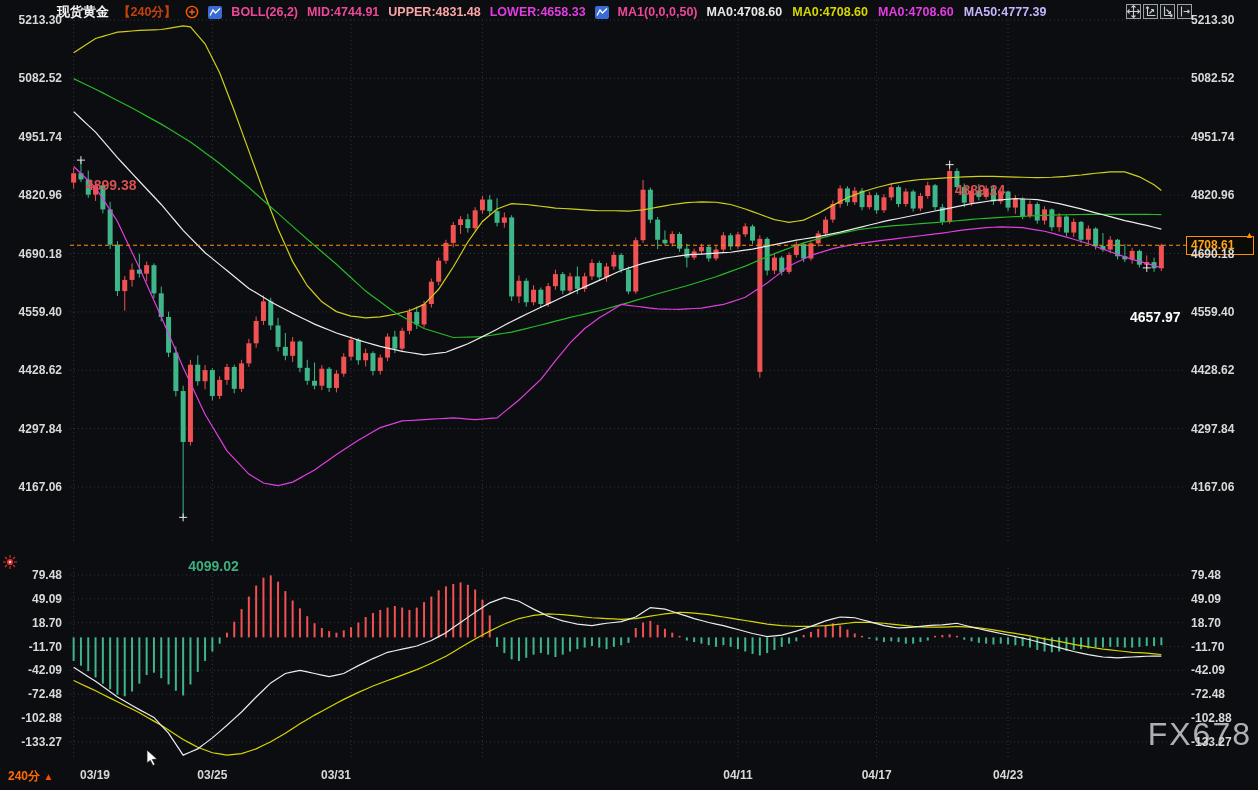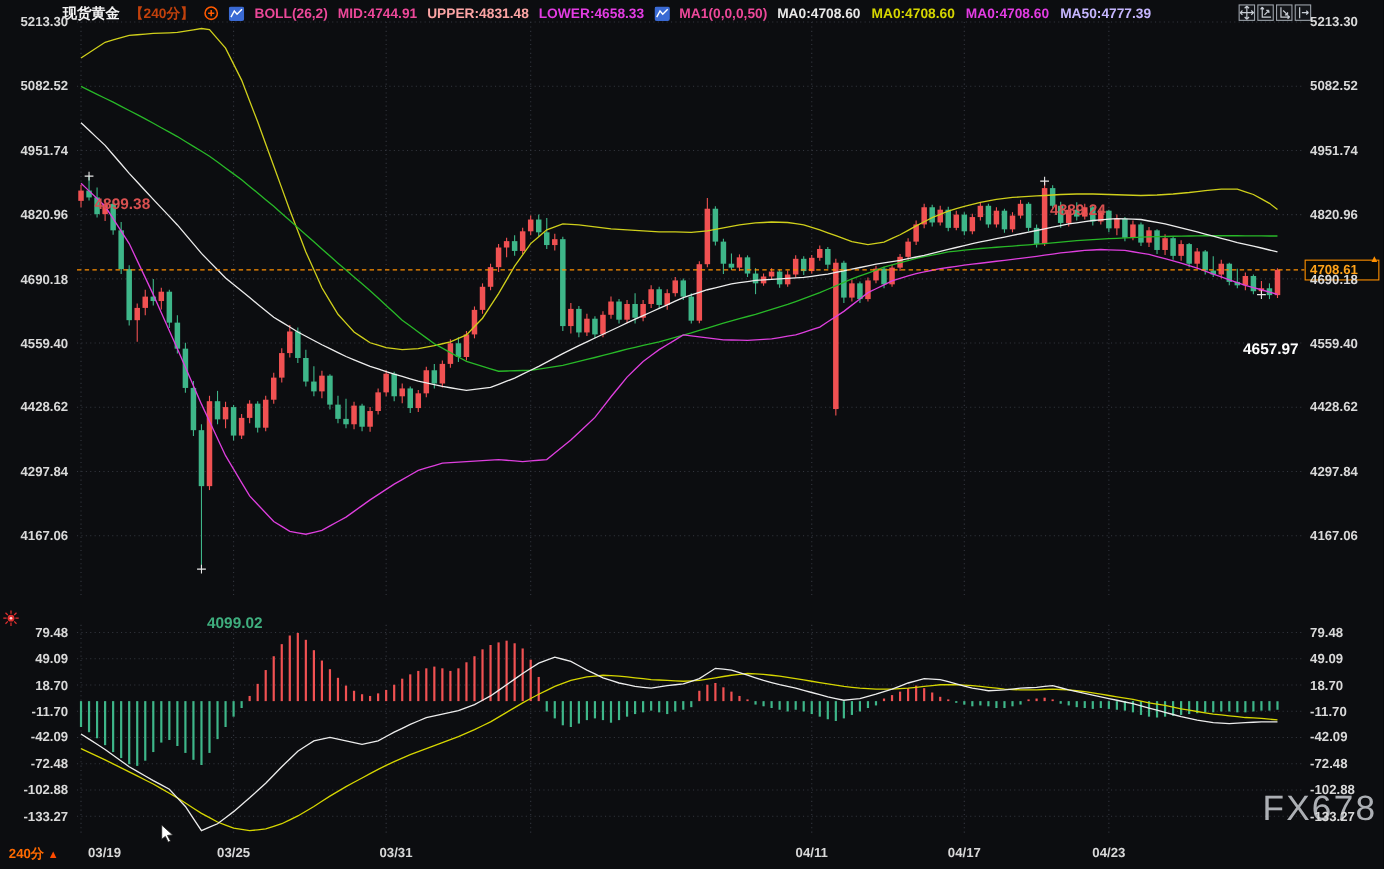--- a/index.html
+++ b/index.html
@@ -644,21 +644,21 @@
       <div class="lbl yTickL" style="left: 2px; top: 663.427px;">-42.09</div>
       <div class="lbl yTickR" style="left: 1191px; top: 663.427px;">-42.09</div>
       <div class="lbl yTickL" style="left: 2px; top: 687.282px;">-72.48</div>
       <div class="lbl yTickR" style="left: 1191px; top: 687.282px;">-72.48</div>
       <div class="lbl yTickL" style="left: 2px; top: 711.145px;">-102.88</div>
       <div class="lbl yTickR" style="left: 1191px; top: 711.145px;">-102.88</div>
       <div class="lbl yTickL" style="left: 2px; top: 735px;">-133.27</div>
       <div class="lbl yTickR" style="left: 1191px; top: 735px;">-133.27</div>
       <div class="lbl xTick" style="left: 75px; top: 768px; margin-left: 20px;">03/19</div>
       <div class="lbl xTick" style="left: 212.35px; top: 768px;">03/25</div>
-      <div class="lbl xTick" style="left: 360px; top: 768px; text-align: right;">03/31</div>
+      <div class="lbl xTick" style="left: 336px; top: 768px; text-align: right;">03/31</div>
       <div class="lbl xTick" style="left: 482.45px; top: 790px;">04/07</div>
       <div class="lbl xTick" style="left: 737.95px; top: 768px;">04/11</div>
       <div class="lbl xTick" style="left: 876.65px; top: 768px;">04/17</div>
       <div class="lbl xTick" style="left: 1008.05px; top: 768px;">04/23</div>
       <div class="annot" style="left: 85.95px; top: 141.121px; color: rgb(216, 80, 80);">4899.38</div>
       <div class="annot" style="left: 954.65px; top: 145.648px; color: rgb(216, 80, 80);">4889.24</div>
       <div class="annot" style="left: 188.15px; top: 522.37px; color: rgb(63, 174, 126);">4099.02</div>
       <div class="annot" style="left: 1130px; top: 272.877px; color: #ffffff;">4657.97</div>
     </div>
 

